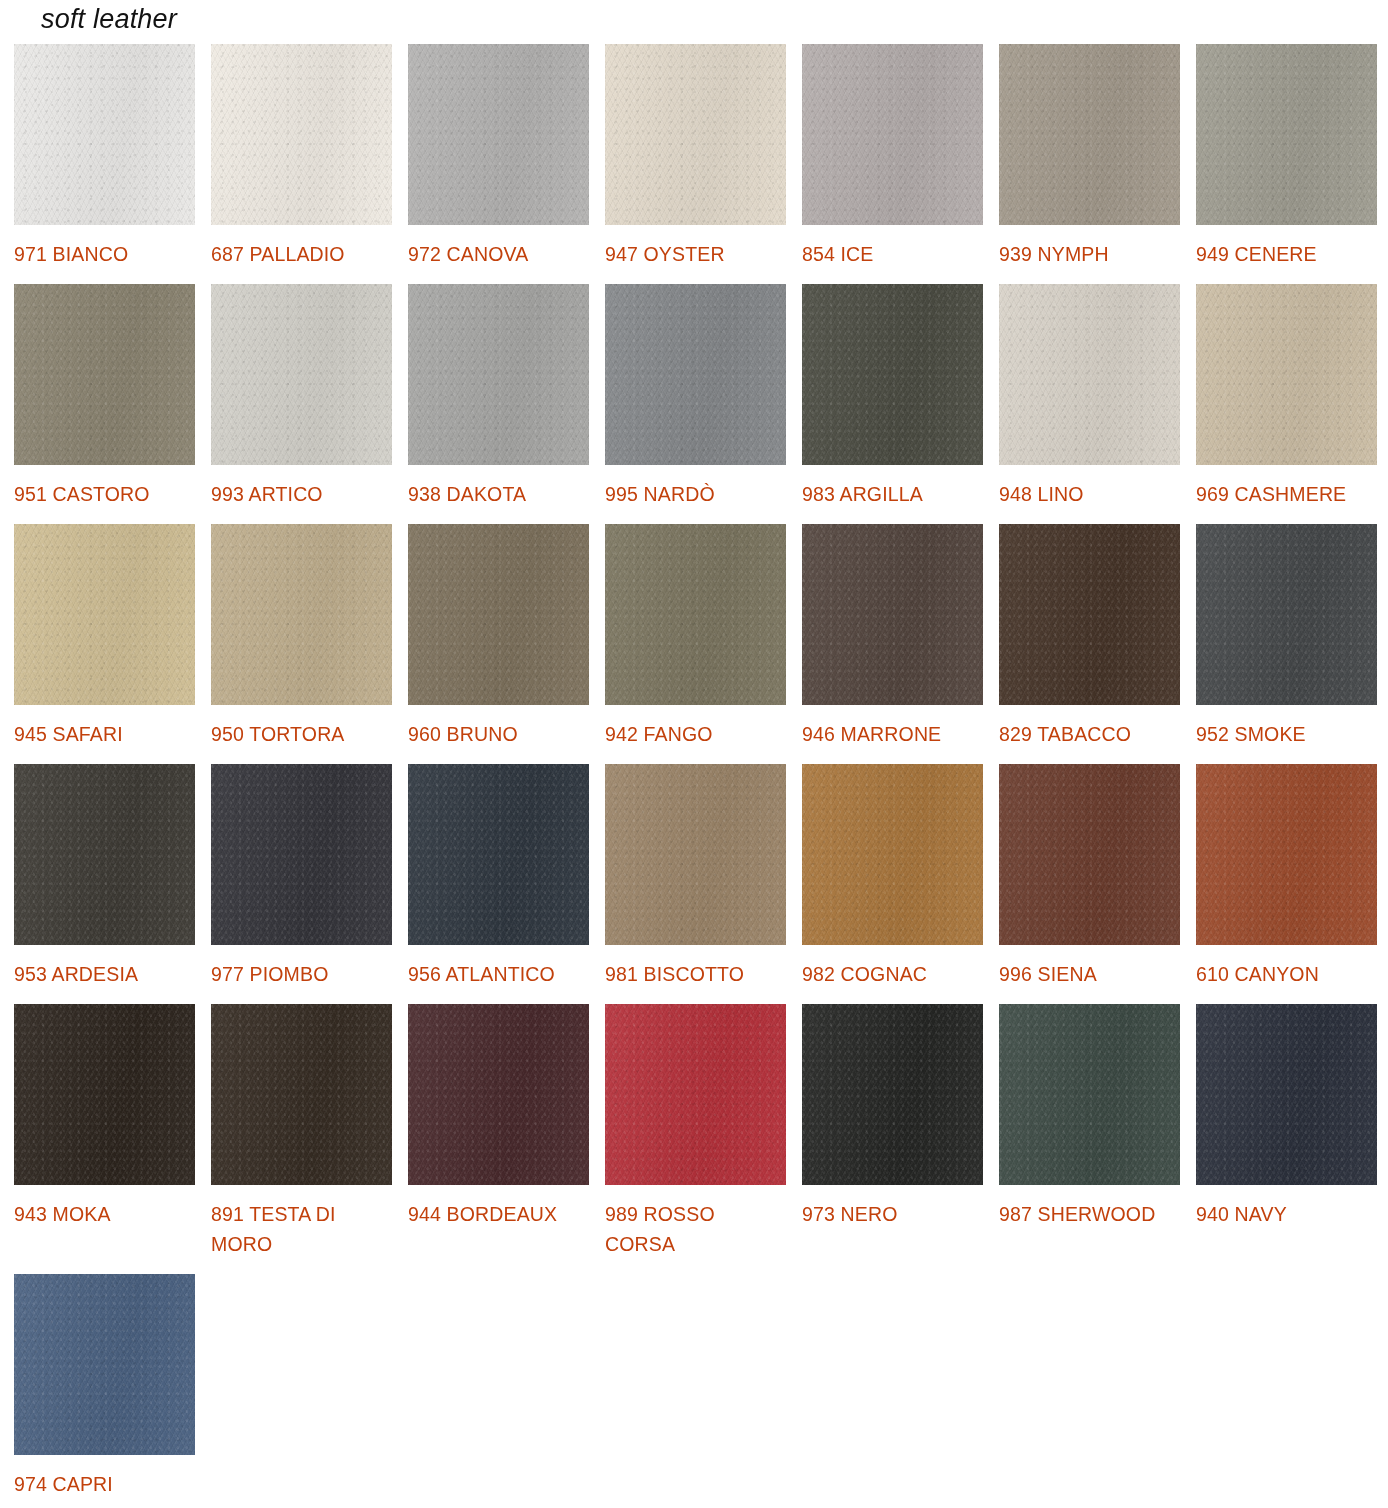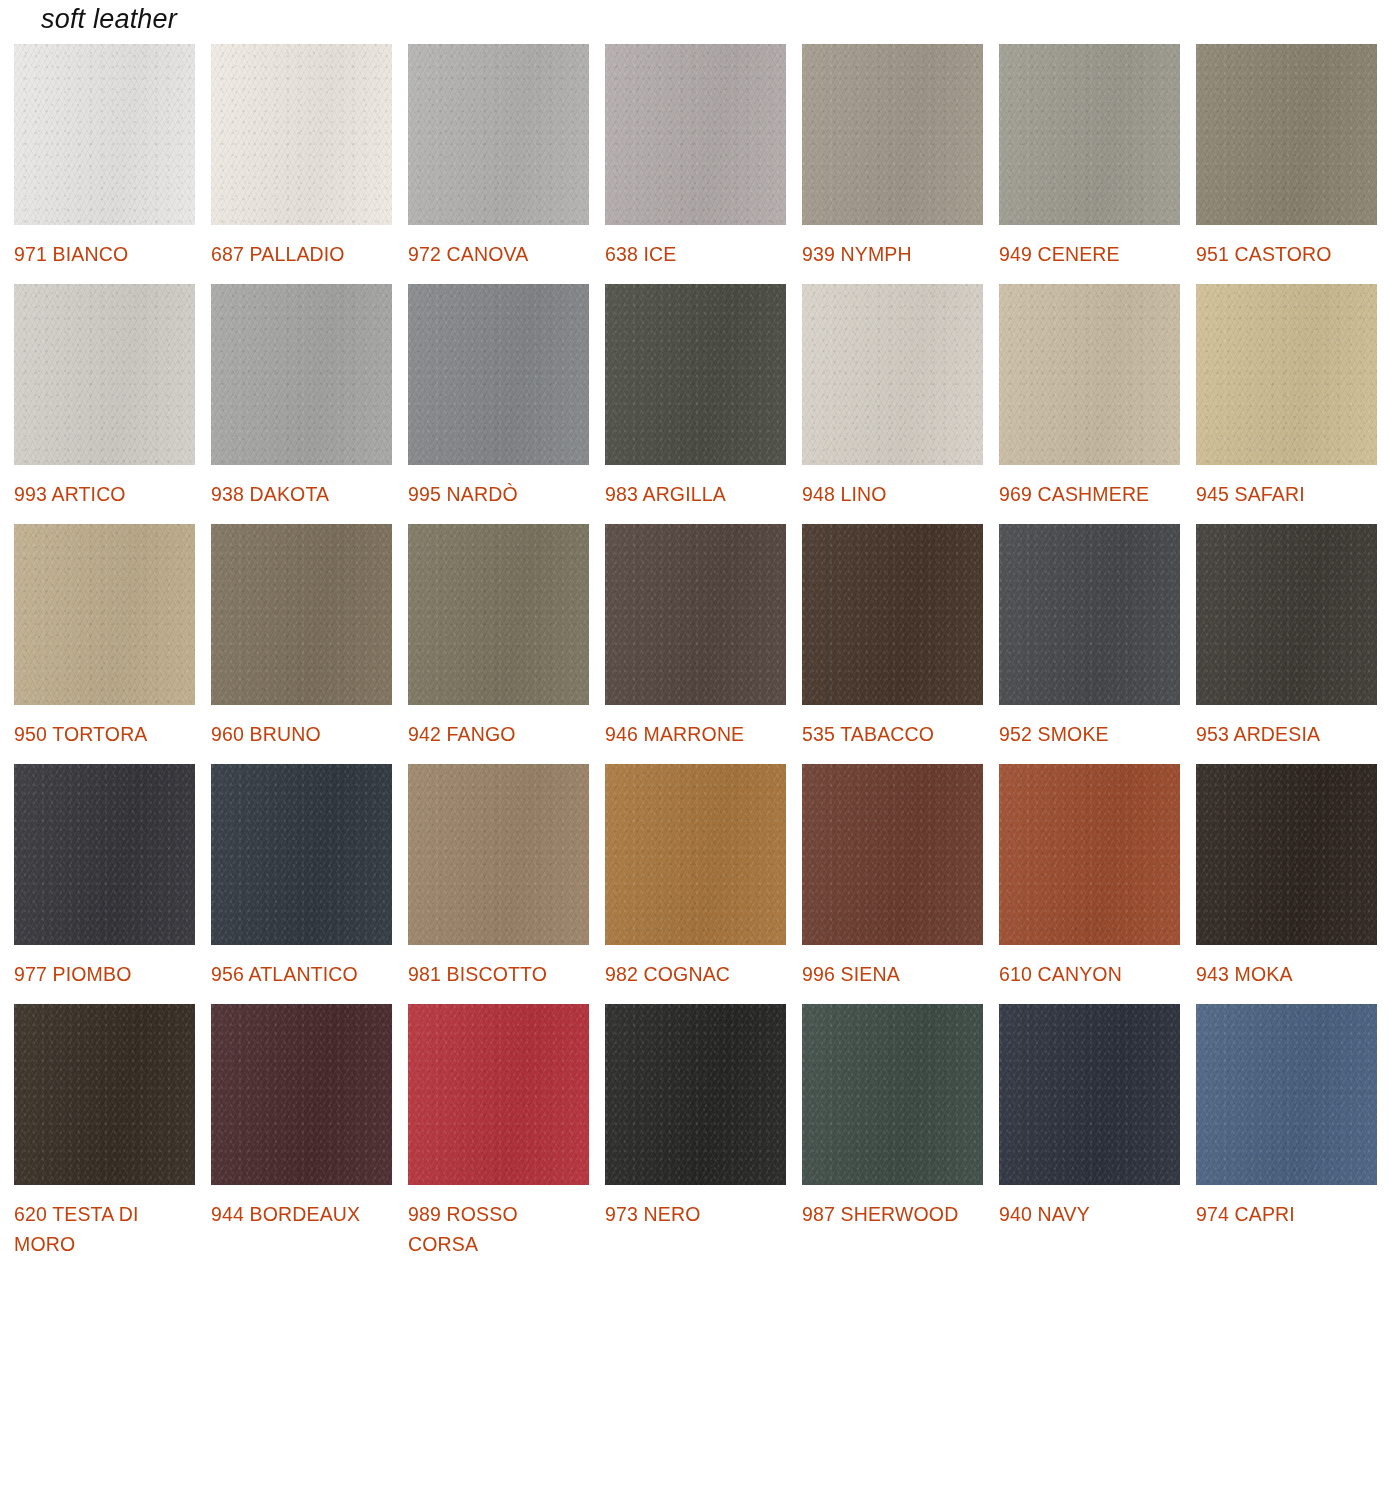--- a/index.html
+++ b/index.html
@@ -112,22 +112,26 @@
       </div>
       <div class="cell">
         <div class="swatch" style="background-color: rgb(239, 234, 226);"></div>
         <div class="label">687 PALLADIO</div>
       </div>
       <div class="cell">
         <div class="swatch" style="background-color: rgb(179, 178, 177);"></div>
         <div class="label">972 CANOVA</div>
       </div>
       <div class="cell">
+        <div class="swatch" style="background-color: rgb(227, 218, 203);"></div>
+        <div class="label">947 OYSTER</div>
+      </div>
+      <div class="cell">
         <div class="swatch" style="background-color: rgb(179, 172, 171);"></div>
-        <div class="label">638 ICE</div>
+        <div class="label">854 ICE</div>
       </div>
       <div class="cell">
         <div class="swatch" style="background-color: rgb(162, 153, 139);"></div>
         <div class="label">939 NYMPH</div>
       </div>
       <div class="cell">
         <div class="swatch" style="background-color: rgb(158, 156, 144);"></div>
         <div class="label">949 CENERE</div>
       </div>
       <div class="cell">
@@ -173,21 +177,21 @@
       <div class="cell">
         <div class="swatch" style="background-color: rgb(123, 117, 95);"></div>
         <div class="label">942 FANGO</div>
       </div>
       <div class="cell">
         <div class="swatch" style="background-color: rgb(83, 69, 62);"></div>
         <div class="label">946 MARRONE</div>
       </div>
       <div class="cell">
         <div class="swatch" style="background-color: rgb(70, 52, 40);"></div>
-        <div class="label">535 TABACCO</div>
+        <div class="label">829 TABACCO</div>
       </div>
       <div class="cell">
         <div class="swatch" style="background-color: rgb(69, 72, 74);"></div>
         <div class="label">952 SMOKE</div>
       </div>
       <div class="cell">
         <div class="swatch" style="background-color: rgb(62, 59, 53);"></div>
         <div class="label">953 ARDESIA</div>
       </div>
       <div class="cell">
@@ -213,21 +217,21 @@
       <div class="cell">
         <div class="swatch" style="background-color: rgb(156, 75, 44);"></div>
         <div class="label">610 CANYON</div>
       </div>
       <div class="cell">
         <div class="swatch" style="background-color: rgb(45, 37, 30);"></div>
         <div class="label">943 MOKA</div>
       </div>
       <div class="cell">
         <div class="swatch" style="background-color: rgb(54, 44, 35);"></div>
-        <div class="label">620 TESTA DI
+        <div class="label">891 TESTA DI
 MORO</div>
       </div>
       <div class="cell">
         <div class="swatch" style="background-color: rgb(73, 41, 44);"></div>
         <div class="label">944 BORDEAUX</div>
       </div>
       <div class="cell">
         <div class="swatch" style="background-color: rgb(181, 48, 58);"></div>
         <div class="label">989 ROSSO
 CORSA</div>

